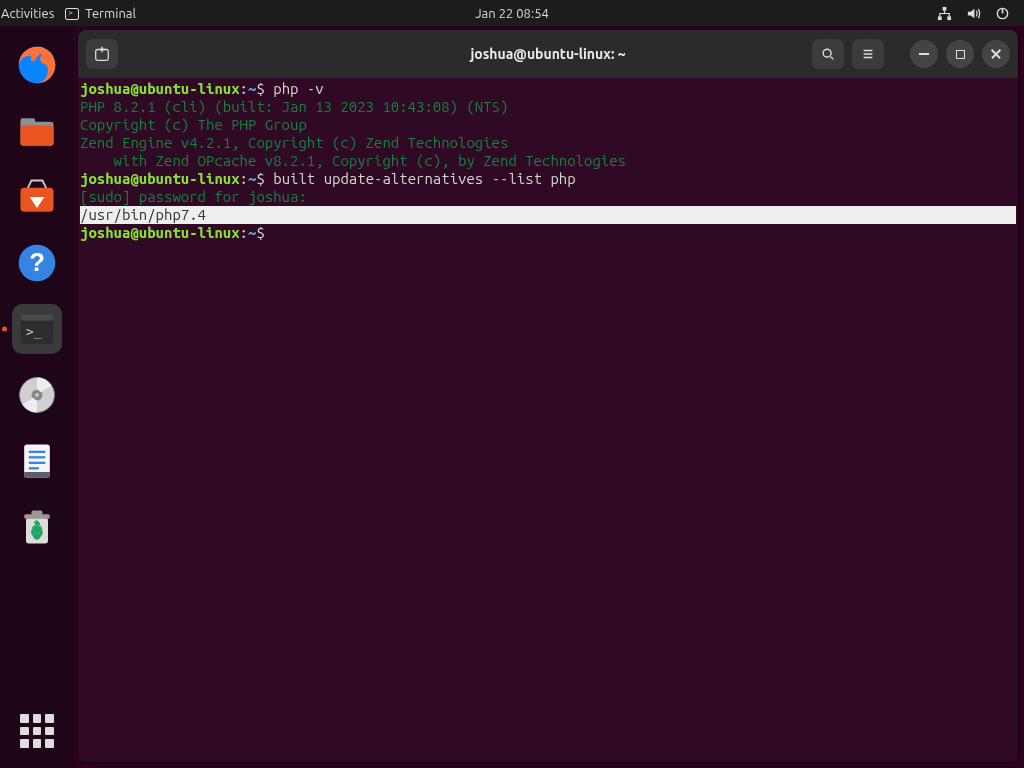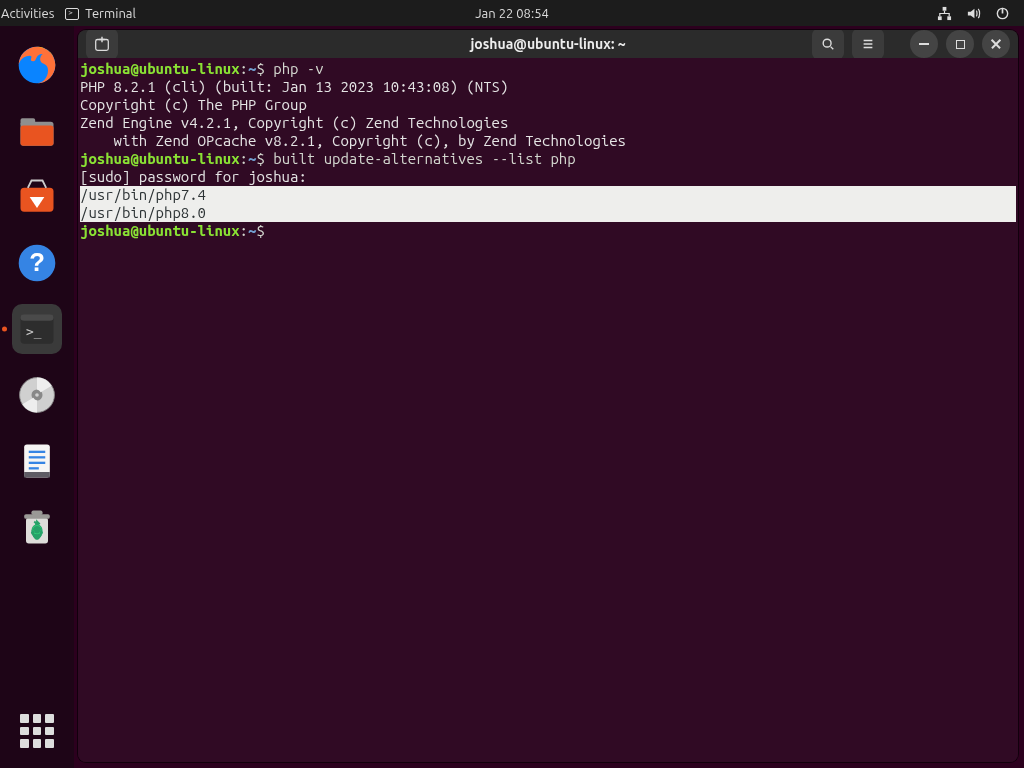--- a/index.html
+++ b/index.html
@@ -18,40 +18,40 @@
   .dock .icon { width:50px; height:50px; border-radius:10px; display:flex; align-items:center; justify-content:center; cursor:pointer; position:relative; }
   .dock .icon.active { background:#3a3a3a; }
   .dock .icon.active::before { content:""; position:absolute; left:-10px; top:50%; width:5px; height:5px; border-radius:50%; background:#e95420; transform:translateY(-50%); }
   .dock .spacer { flex:1; }
   .appgrid { width:34px; height:34px; display:grid; grid-template-columns:repeat(3,1fr); grid-template-rows:repeat(3,1fr); gap:4px; margin-bottom:20px; cursor:pointer; }
   .appgrid span { background:#ddd; border-radius:1px; }
   
   .dock svg { width:44px; height:44px; }
   
   .window { position:absolute; top:30px; left:78px; right:6px; bottom:6px; background:#2d0b22; border-radius:8px; overflow:hidden; display:flex; flex-direction:column; box-shadow:0 0 0 1px rgba(0,0,0,.6); }
-  .titlebar { height:28px; background:#2b2b2b; display:flex; align-items:center; padding:0 8px; gap:8px; color:#eee; font-size:14px; }
+  .titlebar { height:48px; background:#2b2b2b; display:flex; align-items:center; padding:0 8px; gap:8px; color:#eee; font-size:14px; }
   .titlebar .newtab { width:32px; height:30px; border-radius:6px; background:#3b3b3b; display:flex; align-items:center; justify-content:center; cursor:pointer; }
   .titlebar .newtab svg { width:18px; height:18px; stroke:#ddd; fill:none; stroke-width:1.4; }
   .titlebar .title { position:absolute; left:50%; transform:translateX(-50%); font-weight:600; }
   .titlebar .grow { flex:1; }
   .titlebar .wbtn { width:32px; height:30px; border-radius:6px; background:#3b3b3b; display:flex; align-items:center; justify-content:center; cursor:pointer; }
   .titlebar .wbtn.round { width:28px; height:28px; border-radius:50%; background:#444; }
   .titlebar .wbtn svg { width:14px; height:14px; stroke:#ddd; fill:none; stroke-width:1.6; }
   .titlebar .wbtn .dash { width:10px; height:1.5px; background:#ddd; }
   .titlebar .wbtn .sq { width:9px; height:9px; border:1.5px solid #ddd; }
   .titlebar .wbtn .x::before,.titlebar .wbtn .x::after { content:""; position:absolute; width:12px; height:1.5px; background:#ddd; }
   .titlebar .wbtn .x { position:relative; width:12px; height:12px; }
   .titlebar .wbtn .x::before { transform:rotate(45deg); top:5px; }
   .titlebar .wbtn .x::after { transform:rotate(-45deg); top:5px; }
   
   .term { flex:1; background:#300a24; color:#d0cfcc; font-family:"Ubuntu Mono","DejaVu Sans Mono",monospace; font-size:15px; line-height:18px; padding:2px 2px; white-space:pre; overflow:hidden; }
   .term .u { color:#8ae234; font-weight:bold; }
   .term .path { color:#729fcf; font-weight:bold; }
   .term .cmd { color:#d3d7cf; }
-  .term .out { color:#e5e5e5; }
+  .term .out { color:#15803d; }
   .term .hl { background:#eeeeec; color:#2e3436; display:block; width:100%; }
 </style>
 </head>
 <body>
 
 <div class="topbar">
   <div class="activities">Activities</div>
   <div class="app">
     <span class="ticon"></span>
     <span>Terminal</span>
@@ -201,14 +201,14 @@
       </div>
   </div>
 
   <div class="term"><span class="u">joshua@ubuntu-linux</span><span class="cmd">:</span><span class="path">~</span><span class="cmd">$</span><span class="cmd"> </span><span class="cmd">php -v</span>
 <span class="out">PHP 8.2.1 (cli) (built: Jan 13 2023 10:43:08) (NTS)</span>
 <span class="out">Copyright (c) The PHP Group</span>
 <span class="out">Zend Engine v4.2.1, Copyright (c) Zend Technologies</span>
 <span class="out">    with Zend OPcache v8.2.1, Copyright (c), by Zend Technologies</span>
 <span class="u">joshua@ubuntu-linux</span><span class="cmd">:</span><span class="path">~</span><span class="cmd">$</span><span class="cmd"> </span><span class="cmd">built update-alternatives --list php</span>
 <span class="out">[sudo] password for joshua:</span>
-<span class="hl">/usr/bin/php7.4</span><span class="hl">/usr/bin/php8.0</span><span class="u">joshua@ubuntu-linux</span><span class="cmd">:</span><span class="path">~</span><span class="cmd">$</span><span class="cmd"> </span></div>
+<span class="hl">/usr/bin/php7.4</span><span class="u">joshua@ubuntu-linux</span><span class="cmd">:</span><span class="path">~</span><span class="cmd">$</span><span class="cmd"> </span></div>
 </div>
 
 </body></html>

